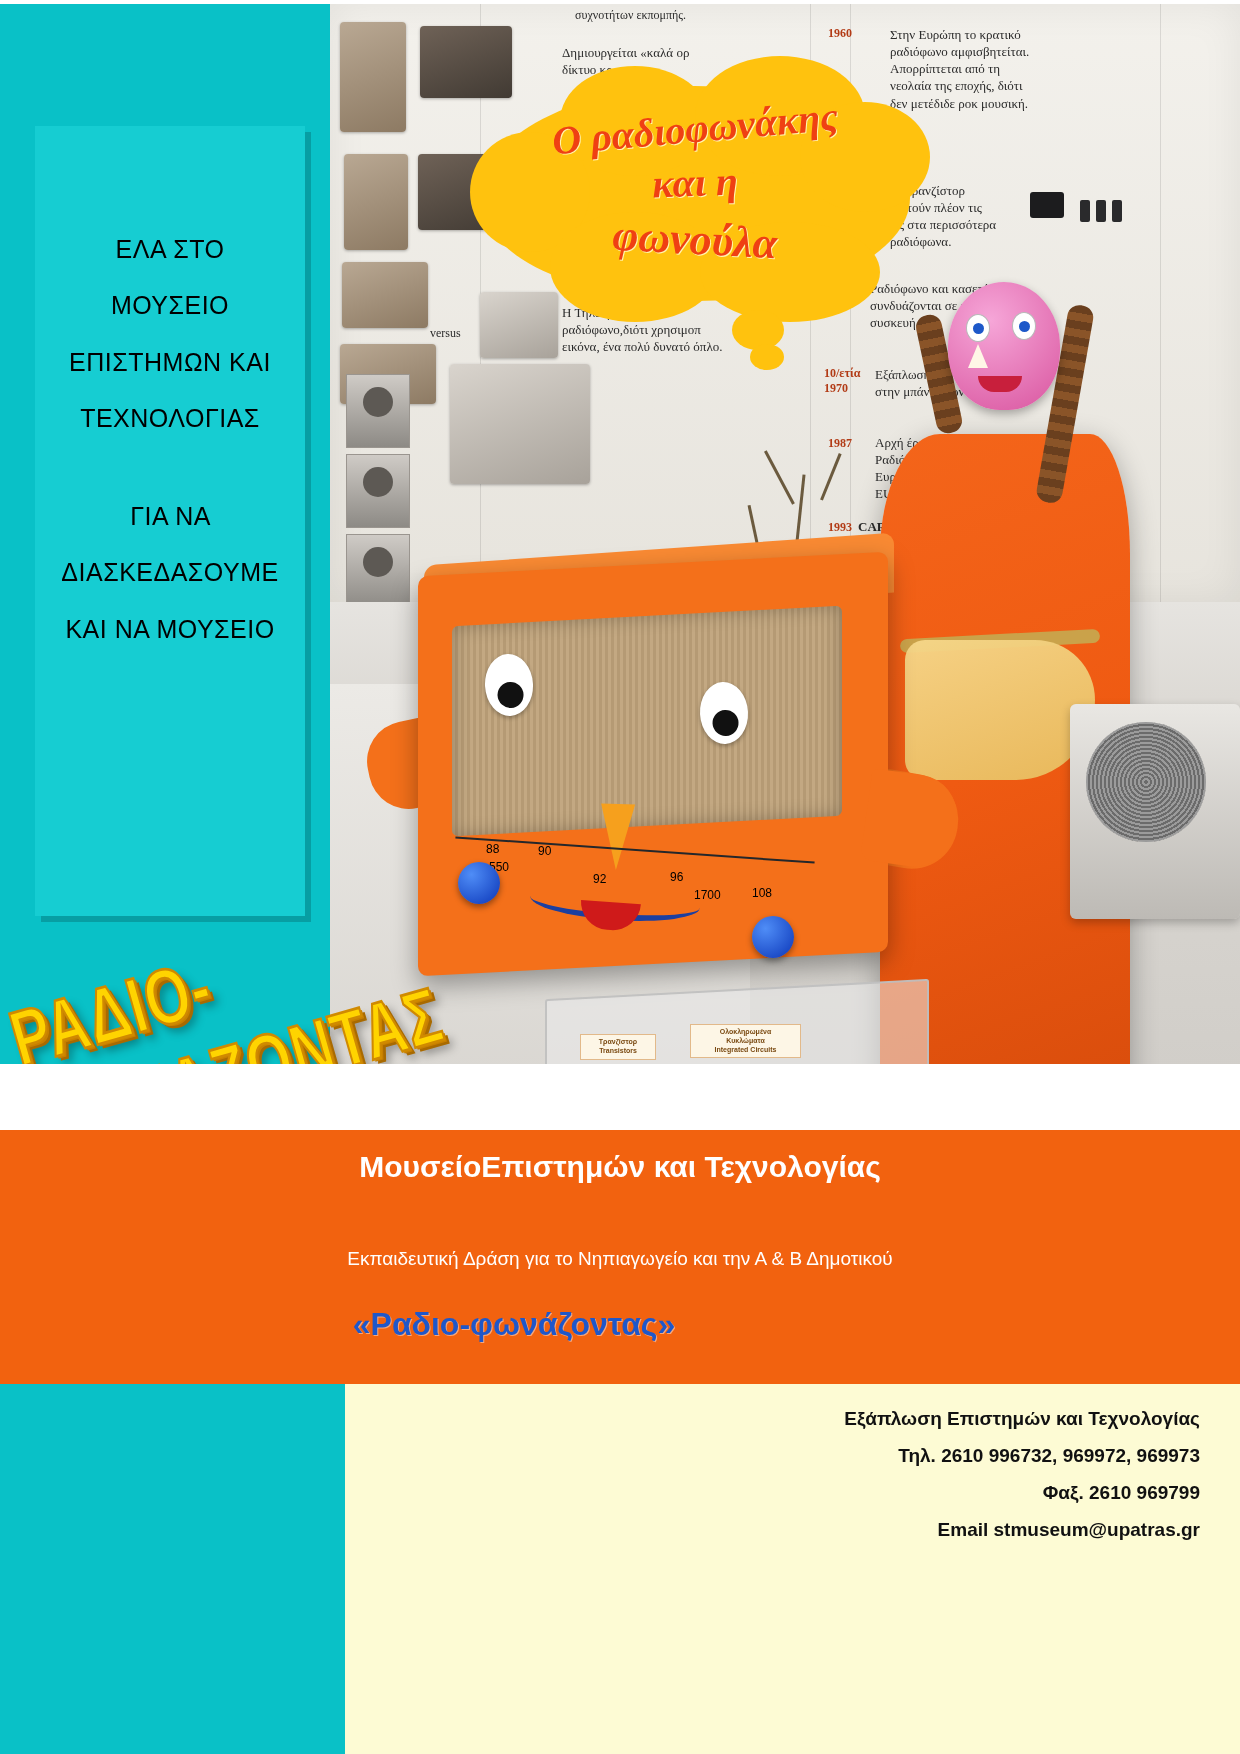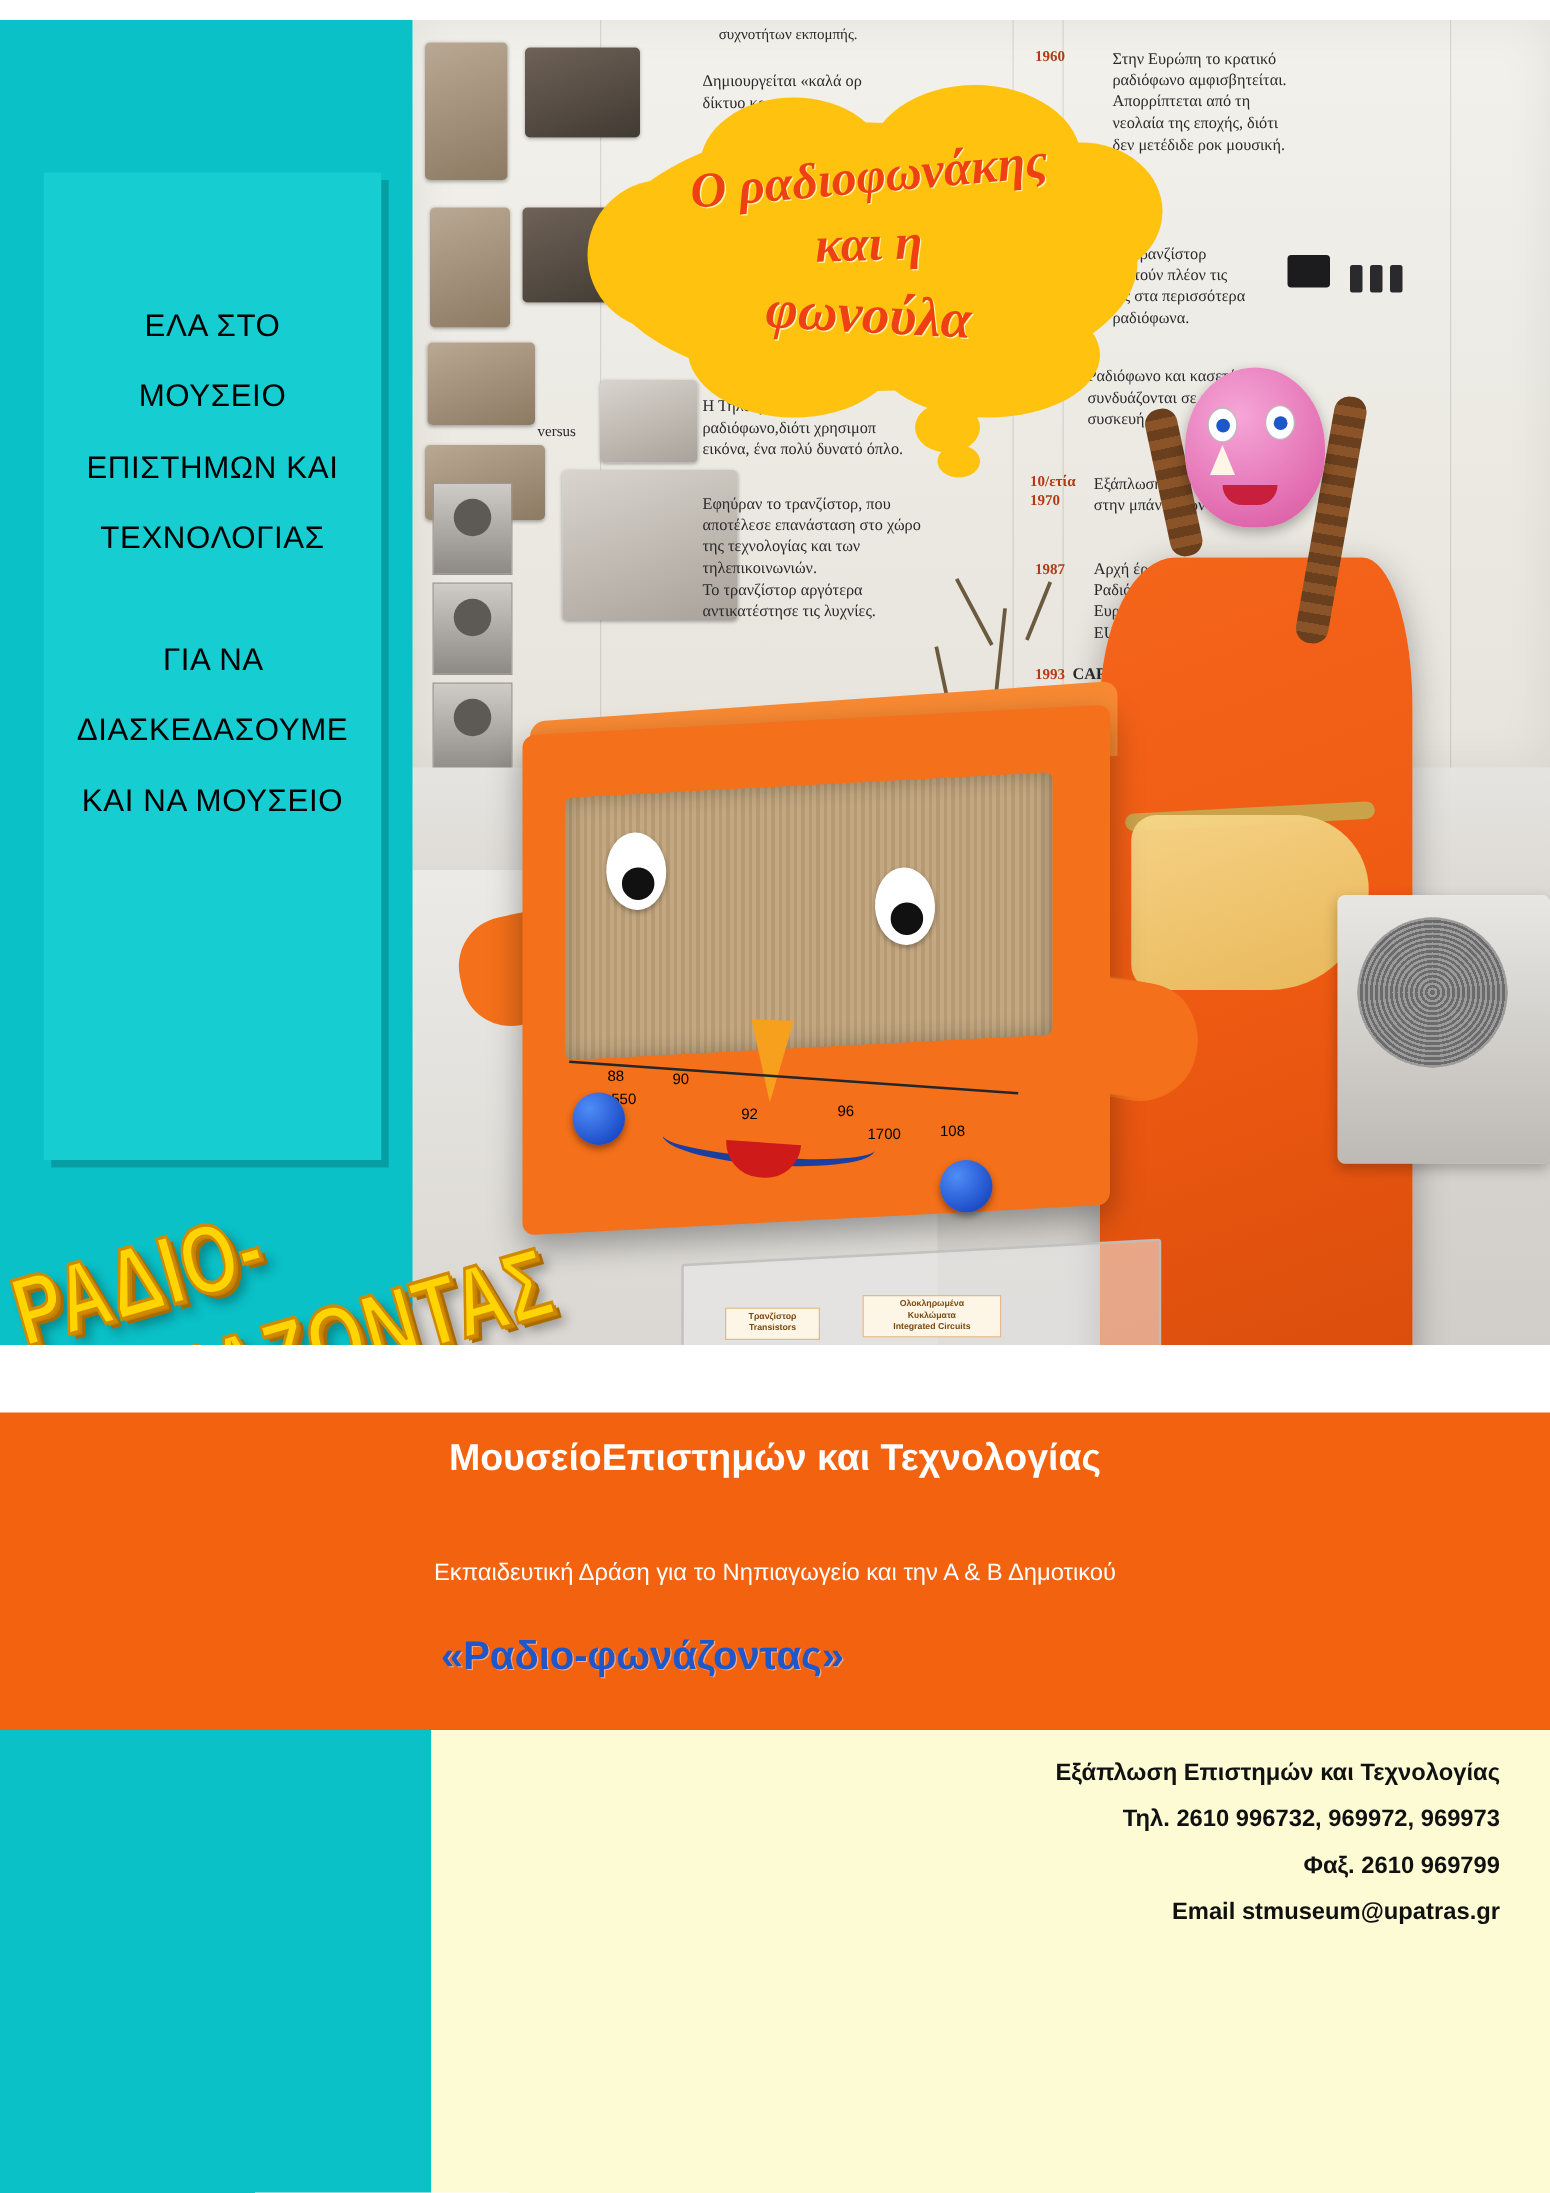--- a/index.html
+++ b/index.html
@@ -20,21 +20,21 @@
     position: absolute;
     left: 0; top: 0;
     width: 1240px;
     height: 1754px;
     background: #ffffff;
   }
 
   
   #photo {
     position: absolute;
-    left: 0; top: 16px;
+    left: 0; top: 4px;
     width: 1240px;
     height: 1060px;
     overflow: hidden;
     background: #cfcfd4;
   }
 
   
   .wall {
     position: absolute;
     left: 0; top: 0;
@@ -526,26 +526,20 @@
       <div class="portrait" style="left:16px;top:370px;"></div>
       <div class="portrait" style="left:16px;top:450px;"></div>
       <div class="portrait" style="left:16px;top:530px;"></div>
 
       <div class="board-text tiny" style="left:245px;top:4px;width:250px;">συχνοτήτων εκπομπής.</div>
       <div class="board-text small" style="left:232px;top:40px;width:230px;">Δημιουργείται «καλά ορ
 δίκτυο κρ</div>
       <div class="board-text small" style="left:232px;top:300px;width:250px;">Η Τηλεόραση αντικ
 ραδιόφωνο,διότι χρησιμοπ
 εικόνα, ένα πολύ δυνατό όπλο.</div>
-      <div class="board-text small" style="left:232px;top:378px;width:250px;">Εφηύραν το τρανζίστορ, που
-αποτέλεσε επανάσταση στο χώρο
-της τεχνολογίας και των
-τηλεπικοινωνιών.
-Το τρανζίστορ αργότερα
-αντικατέστησε τις λυχνίες.</div>
       <div class="board-text tiny" style="left:100px;top:322px;">versus</div>
 
       <div class="year" style="left:498px;top:22px;">1960</div>
       <div class="year" style="left:494px;top:182px;white-space:pre-line;">10/ετία</div>
       <div class="year" style="left:494px;top:362px;white-space:pre-line;">10/ετία
 1970</div>
       <div class="year" style="left:498px;top:432px;">1987</div>
       <div class="year" style="left:498px;top:516px;">1993</div>
 
       <div class="board-text small" style="left:560px;top:22px;width:230px;">Στην Ευρώπη το κρατικό

